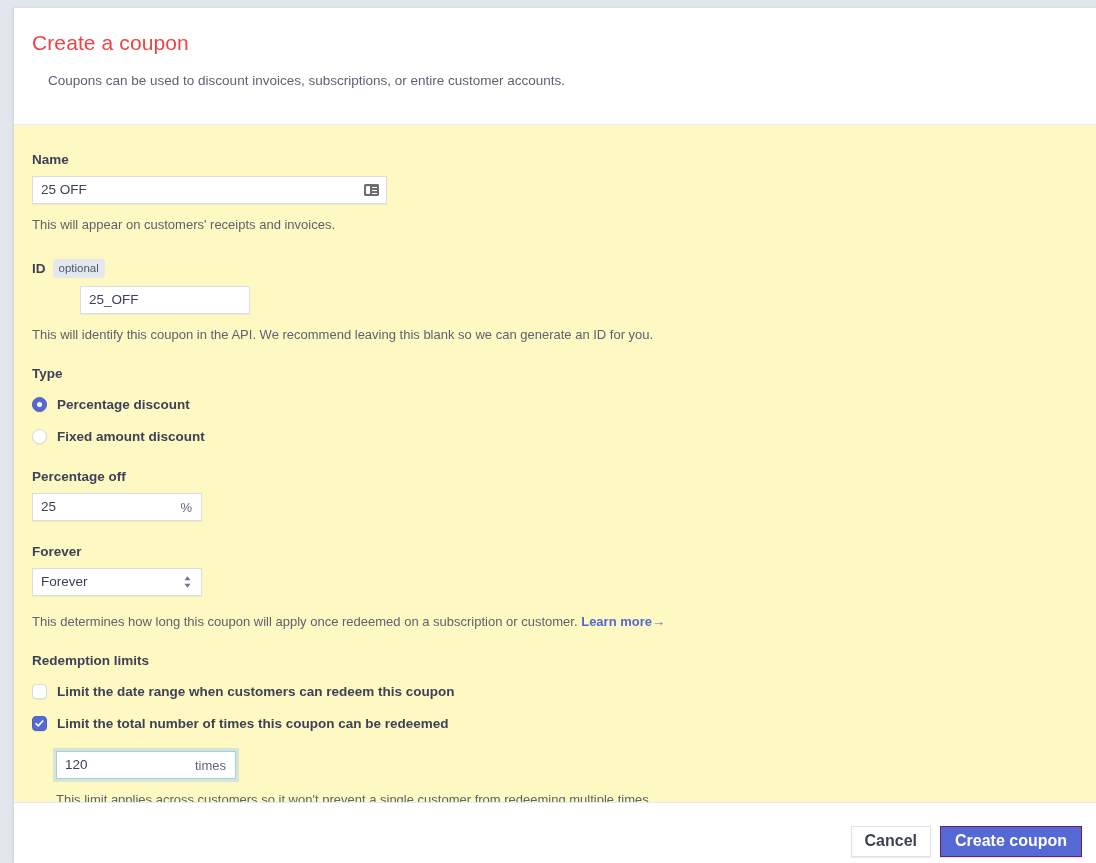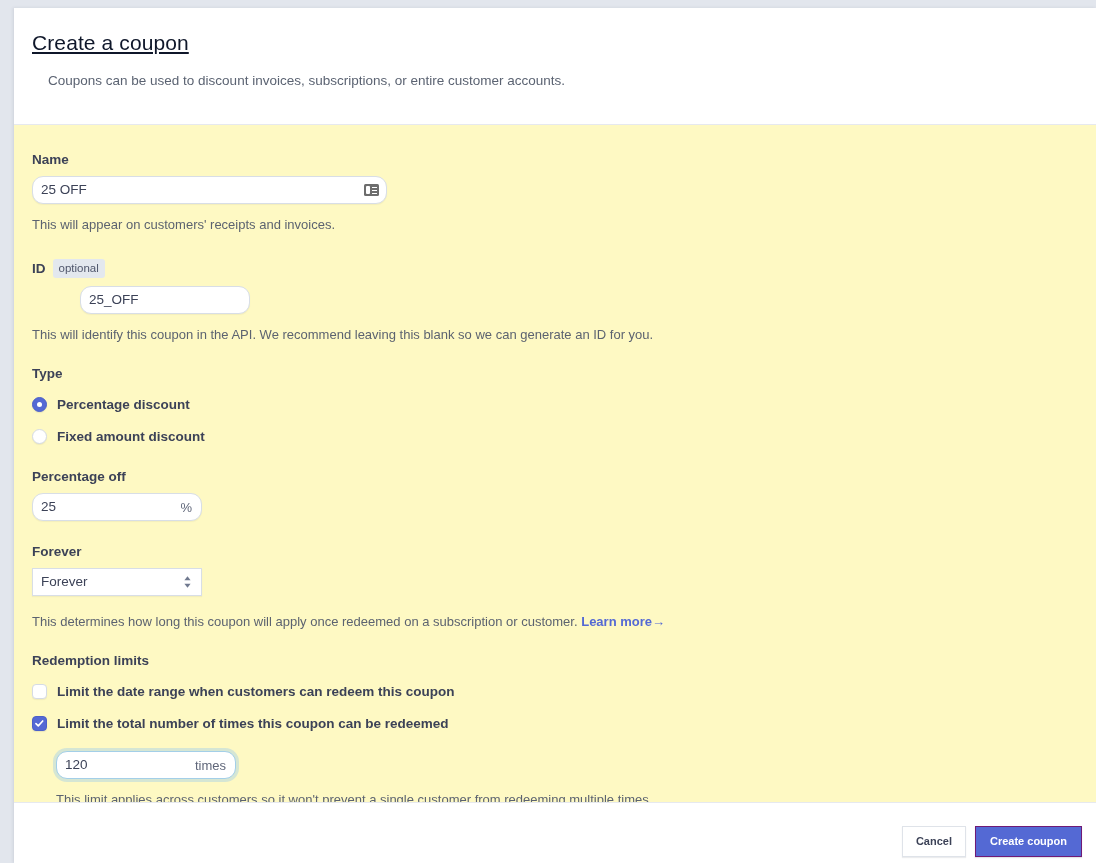--- a/index.html
+++ b/index.html
@@ -40,26 +40,25 @@
 
   
   .modal-header {
     background: #ffffff;
     padding: 22px 0 18px 18px;
     border-bottom: 1px solid #e6e9ef;
     flex: 0 0 auto;
   }
   .modal-title {
     font-size: 21px;
-    color: #0f172a;
+    color: #ef4444;
     font-weight: 400;
     letter-spacing: .1px;
     line-height: 26px;
     margin: 0 0 4px 0;
-    text-decoration: underline;
   }
   .modal-subtitle {
     font-size: 13.5px;
     color: #5b6372;
     line-height: 18px;
     margin: 16px;
   }
 
   
   .modal-body {
@@ -98,21 +97,21 @@
     color: #5c6370;
     line-height: 17px;
   }
 
   
   .input-wrap {
     position: relative;
     display: inline-block;
     background: #ffffff;
     border: 1px solid #d8dee6;
-    border-radius: 11px;
+    border-radius: 0;
     box-shadow: 0 1px 1px rgba(60,66,87,0.06);
     box-sizing: border-box;
     height: 28px;
   }
   .input-wrap input {
     border: 0;
     outline: 0;
     background: transparent;
     font-family: "Liberation Sans", sans-serif;
     font-size: 13.5px;
@@ -295,21 +294,21 @@
     flex: 0 0 auto;
     height: 60px;
     display: flex;
     align-items: center;
     justify-content: flex-end;
     padding-right: 14px;
     gap: 9px;
   }
   .btn {
     font-family: "Liberation Sans", sans-serif;
-    font-size: 11px;
+    font-size: 16px;
     font-weight: bold;
     border-radius: 0;
     cursor: pointer;
     line-height: 16px;
     box-sizing: border-box;
     margin-top: 17px;
   }
   .btn-secondary {
     background: #ffffff;
     color: #3c4257;

